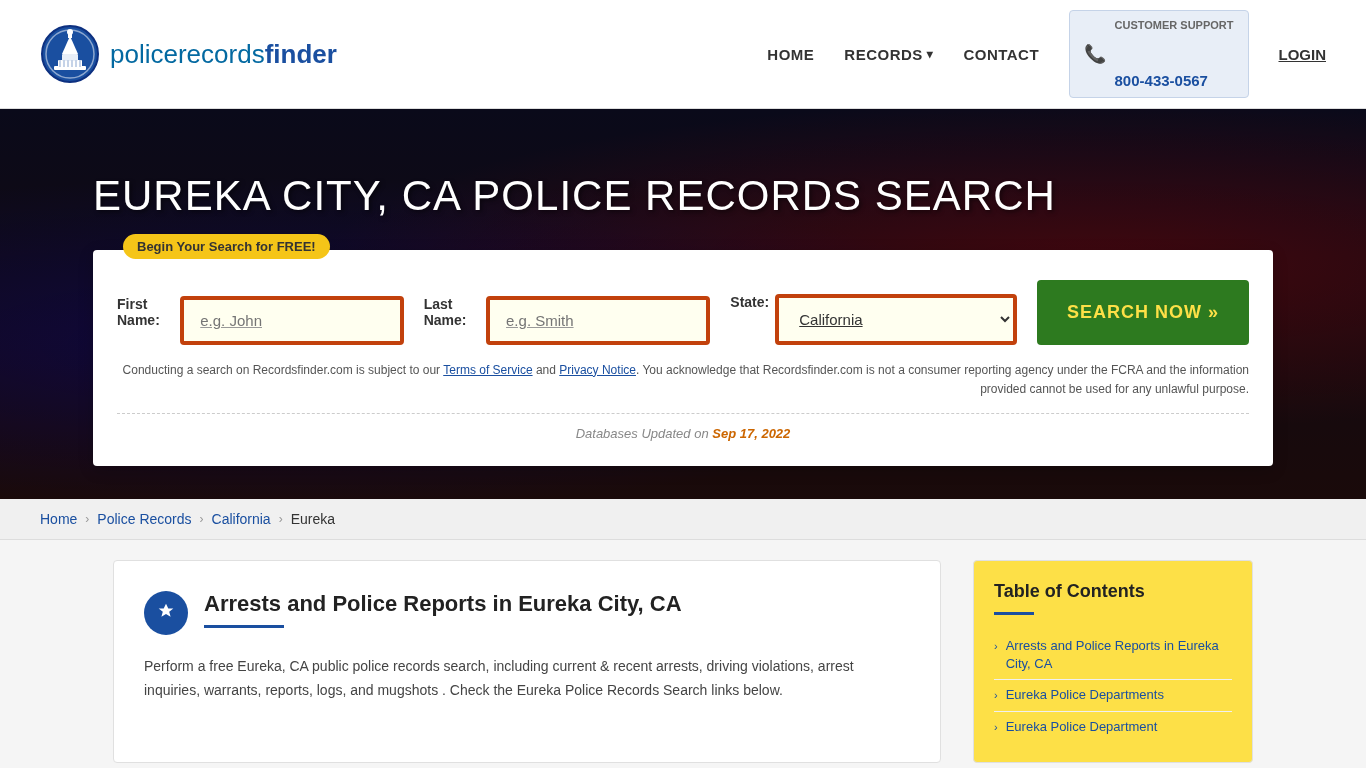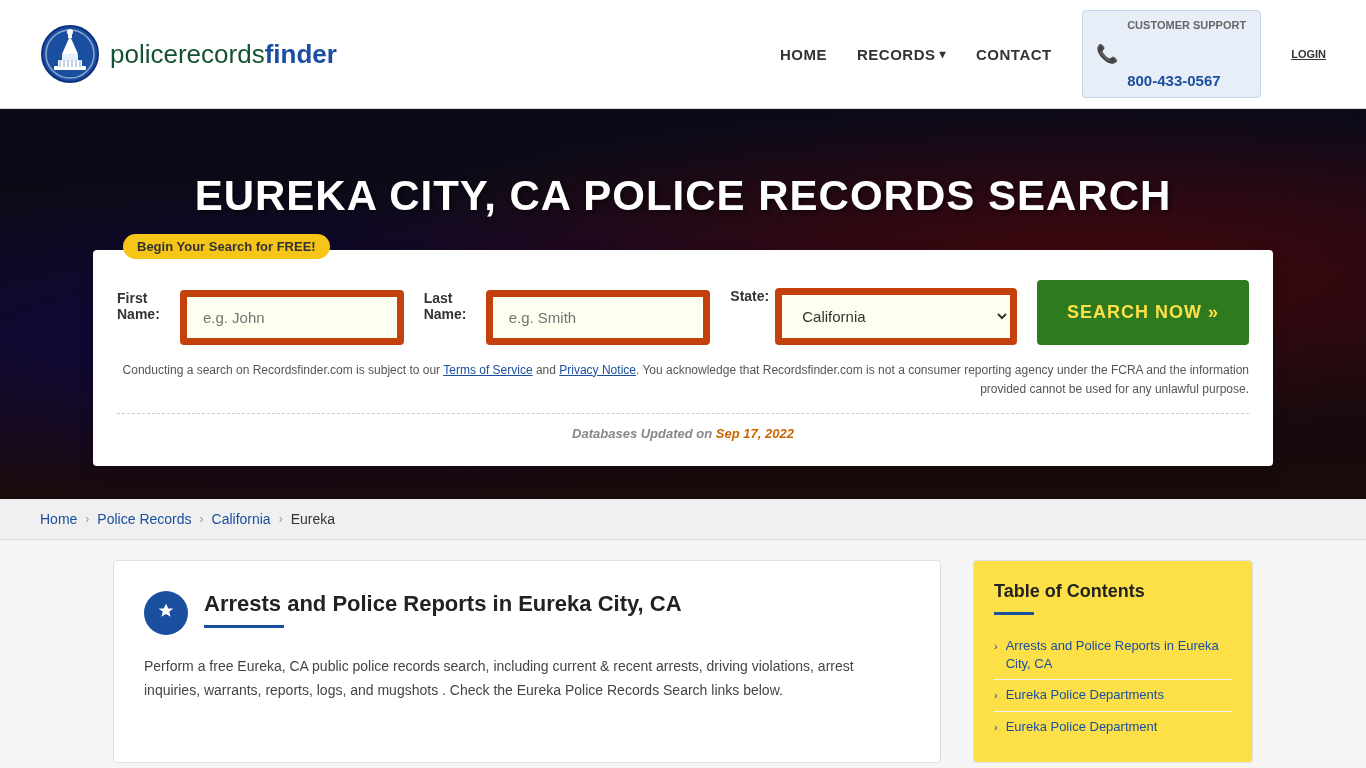--- a/index.html
+++ b/index.html
@@ -51,21 +51,21 @@
       border-radius: 4px;
       padding: 8px 14px;
       display: flex;
       align-items: center;
       gap: 8px;
     }
     .support-icon { font-size: 18px; color: #1a4fa0; }
     .support-text { font-size: 11px; color: #666; text-transform: uppercase; font-weight: 600; }
     .support-number { font-size: 15px; color: #1a4fa0; font-weight: 700; margin-top: 41px; }
     .login-btn {
-      font-size: 11px;
+      font-size: 15px;
       font-weight: 700;
       color: #333;
       cursor: pointer;
       text-transform: uppercase;
     }
 
     
     .hero {
       position: relative;
       background: linear-gradient(rgba(0,0,0,0.55), rgba(0,0,0,0.55)), 
@@ -98,22 +98,22 @@
     }
     .hero-content {
       position: relative;
       z-index: 1;
       width: 100%;
       max-width: 1180px;
     }
     .hero-title {
       color: #fff;
       font-size: 42px;
-      font-weight: 700;
-      text-align: center;
+      font-weight: 400;
+      text-align: left;
       text-transform: uppercase;
       letter-spacing: 1px;
       margin-bottom: 30px;
       text-shadow: 2px 2px 4px rgba(0,0,0,0.5);
     }
 
     
     .search-card {
       background: #fff;
       border-radius: 4px;
@@ -148,25 +148,26 @@
     .field-group label {
       font-size: 14px;
       font-weight: 600;
       color: #333;
     }
     .field-group.name-field { flex: 1; }
     .field-group.state-field { flex: 1; }
     .search-input {
       width: 100%;
       padding: 12px 16px;
-      border: 7px solid #c2410c;
+      border: 4px solid #c2410c;
       border-radius: 4px;
       font-size: 15px;
       background: #fffff0;
       color: #999;
+      text-decoration: underline;
     }
     select.search-input {
       color: #333;
       cursor: pointer;
     }
     .search-btn {
       background: #2d7a1f;
       color: #fde047;
       font-size: 18px;
       font-weight: 700;
@@ -190,21 +191,21 @@
     }
     .disclaimer a { color: #1a4fa0; }
     .db-updated {
       text-align: center;
       border-top: 1px dashed #ccc;
       padding-top: 12px;
       font-size: 13px;
       color: #888;
       font-style: italic;
     }
-    .db-updated span { color: #cc6600; font-weight: 700; font-style: italic; }
+    .db-updated span { color: #cc6600; font-weight: 400; font-style: italic; }
 
     
     .breadcrumb {
       background: #f0f0f0;
       padding: 12px 40px;
       display: flex;
       align-items: center;
       gap: 8px;
       font-size: 14px;
       border-bottom: 1px solid #ddd;
@@ -318,21 +319,21 @@
       <circle cx="30" cy="8" r="3" fill="#fff"></circle>
 
       <rect x="19" y="36" width="2" height="7" fill="#c5d3e8"></rect>
       <rect x="23" y="36" width="2" height="7" fill="#c5d3e8"></rect>
       <rect x="27" y="36" width="2" height="7" fill="#c5d3e8"></rect>
       <rect x="31" y="36" width="2" height="7" fill="#c5d3e8"></rect>
       <rect x="35" y="36" width="2" height="7" fill="#c5d3e8"></rect>
       <rect x="39" y="36" width="2" height="7" fill="#c5d3e8"></rect>
     </svg>
     <div>
-      <span style="font-size:26px;color:#14532d;font-weight:400;">policerecords</span><span style="font-size:26px;color:#1a4fa0;font-weight:900;">finder</span>
+      <span style="font-size:26px;color:#0369a1;font-weight:400;">policerecords</span><span style="font-size:26px;color:#1a4fa0;font-weight:900;">finder</span>
     </div>
   </div>
 
   <nav class="nav">
     <a class="nav-item" href="#">HOME</a>
     <a class="nav-item nav-records" href="#">
       <span>RECORDS</span>
       <span class="chevron">▾</span>
     </a>
     <a class="nav-item" href="#">CONTACT</a>

